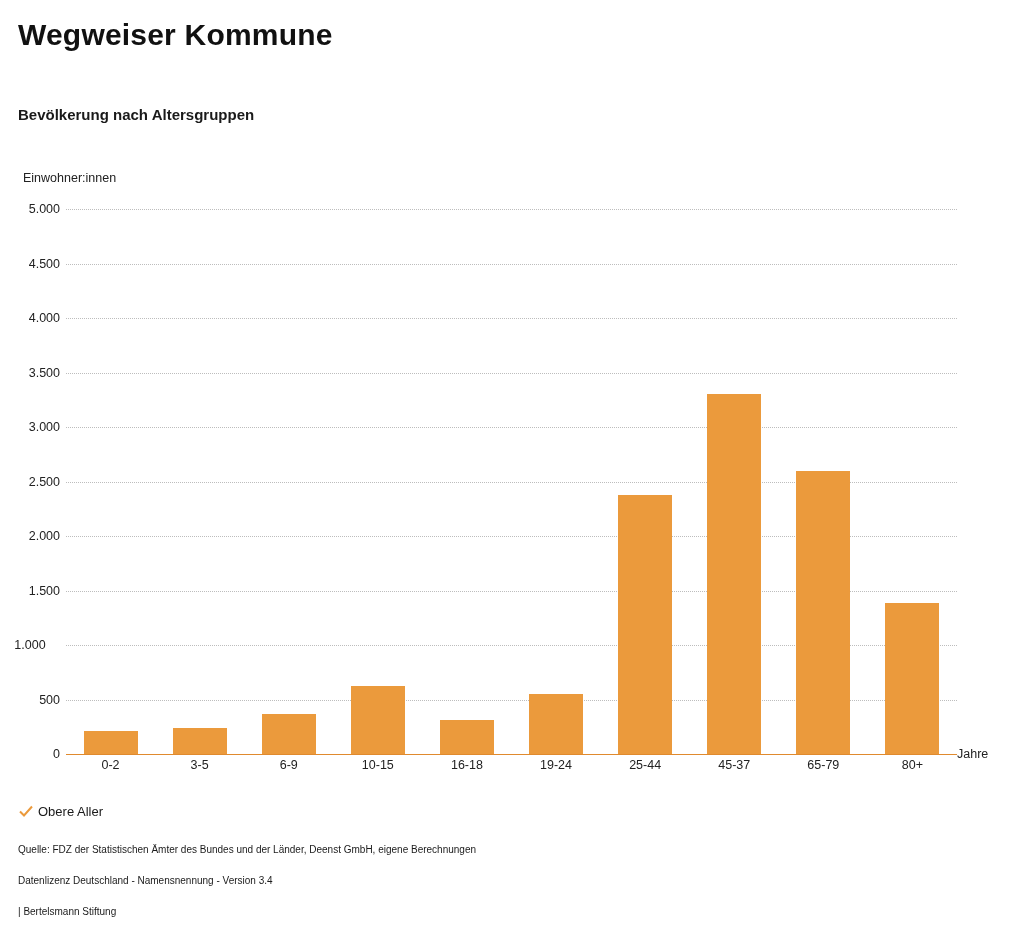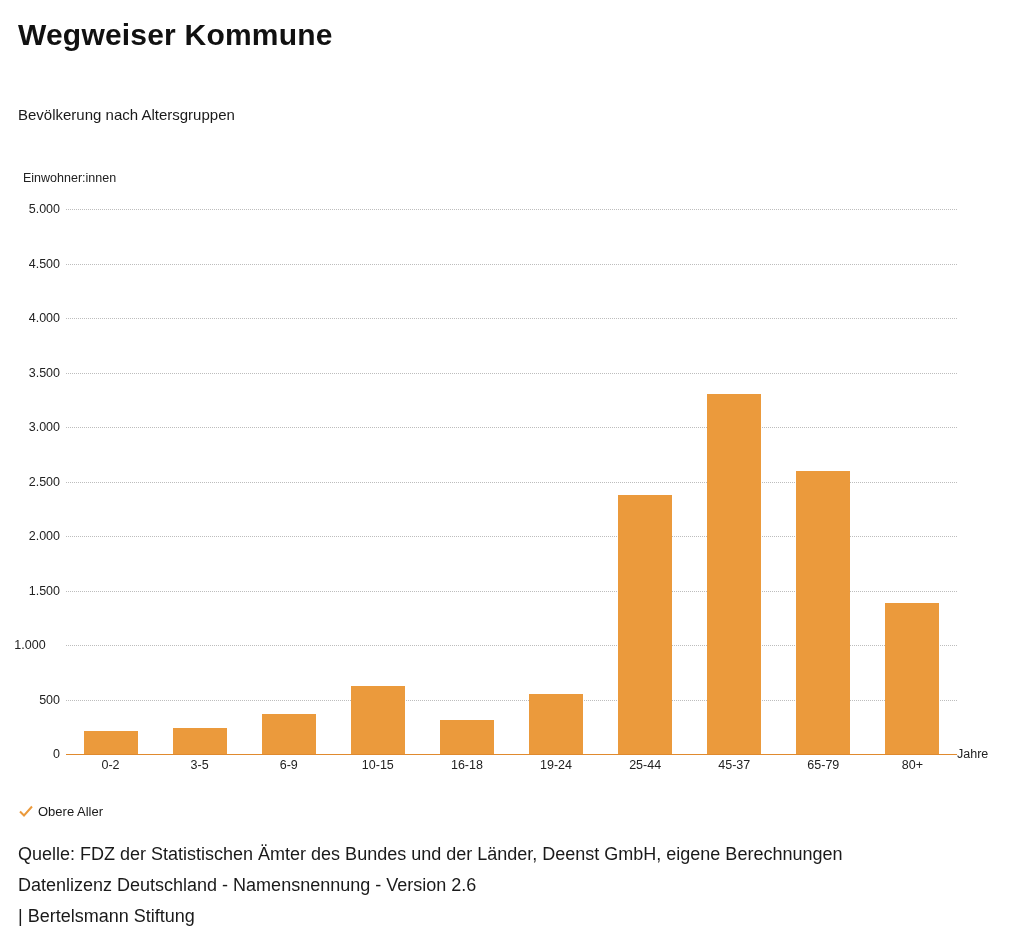--- a/index.html
+++ b/index.html
@@ -35,21 +35,21 @@
     top: 66px;
     font-size: 21px;
     font-weight: 400;
     color: #333333;
   }
   .subsubtitle {
     position: absolute;
     left: 18px;
     top: 106px;
     font-size: 15px;
-    font-weight: 400;
+    font-weight: 700;
     color: #1a1a1a;
   }
   .ylabel {
     position: absolute;
     left: 23px;
     top: 171px;
     font-size: 12.5px;
     color: #222222;
   }
   .xlabel {
@@ -136,21 +136,21 @@
   }
   .legend-check svg { display: block; }
   .legend-label {
     font-size: 13px;
     color: #1a1a1a;
   }
 
   .source {
     position: absolute;
     left: 18px;
-    font-size: 18px;
+    font-size: 10px;
     color: #1a1a1a;
   }
   .source-1 { top: 844px; }
   .source-2 { top: 875px; }
   .source-3 { top: 906px; }
 </style>
 </head>
 <body>
 
 <div class="page">
@@ -215,16 +215,16 @@
   <div class="legend">
     <span class="legend-check">
       <svg width="16" height="16" viewBox="0 0 16 16">
         <path d="M2 8.5 L6 12.5 L14 3.5" fill="none" stroke="#eb9a3c" stroke-width="2"></path>
       </svg>
     </span>
     <span class="legend-label">Obere Aller</span>
   </div>
 
   <div class="source source-1">Quelle: FDZ der Statistischen Ämter des Bundes und der Länder, Deenst GmbH, eigene Berechnungen</div>
-  <div class="source source-2">Datenlizenz Deutschland - Namensnennung - Version 2.6</div>
+  <div class="source source-2">Datenlizenz Deutschland - Namensnennung - Version 3.4</div>
   <div class="source source-3">| Bertelsmann Stiftung</div>
 
 </div>
 
 </body></html>

